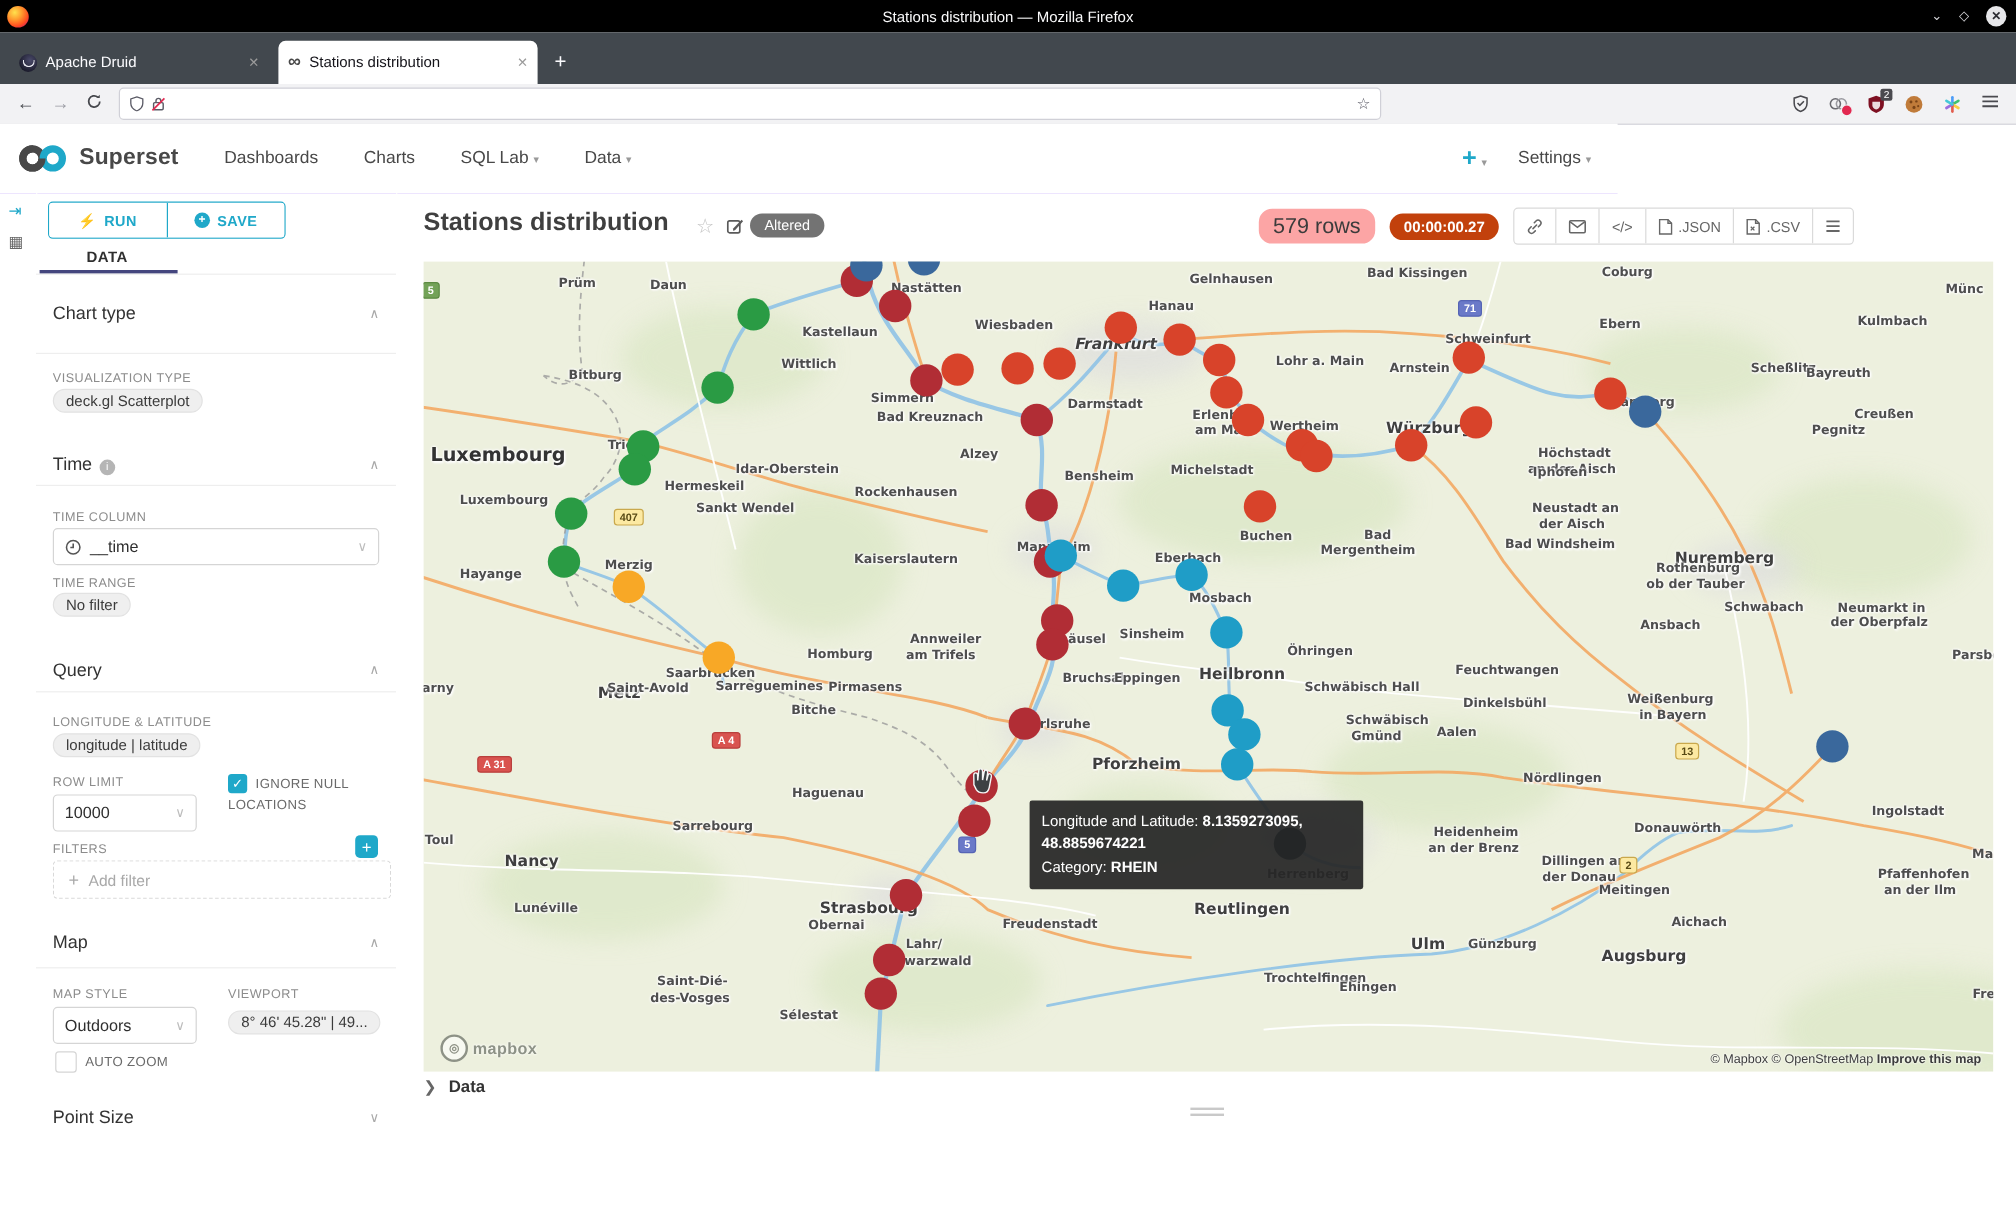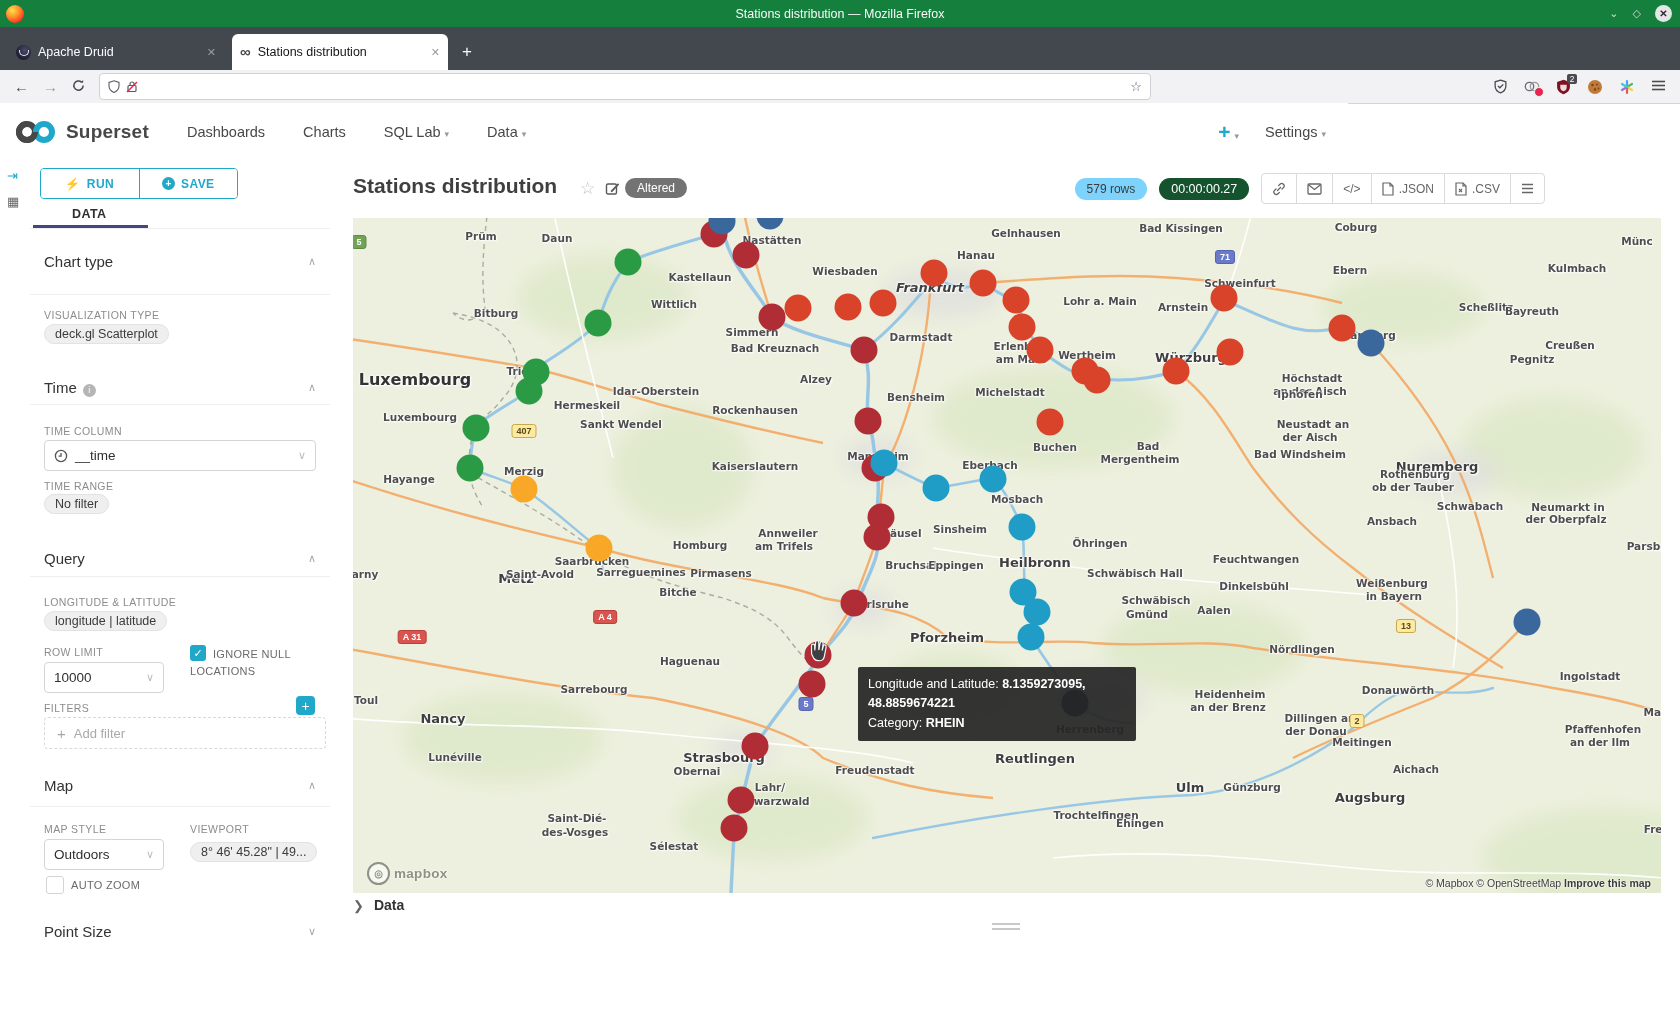--- a/index.html
+++ b/index.html
@@ -1,21 +1,21 @@
 <!DOCTYPE html>
 <html><head>
 <meta charset="utf-8">
 <style>
   html,body{margin:0;padding:0;}
   body{width:1680px;height:1012px;position:relative;overflow:hidden;background:#fff;
        font-family:"Liberation Sans",sans-serif;-webkit-font-smoothing:antialiased;}
   .abs{position:absolute;}
 
   
-  #titlebar{left:0;top:0;width:1680px;height:27px;background:#15803d;color:#f9f9fa;
+  #titlebar{left:0;top:0;width:1680px;height:27px;background:#000000;color:#f9f9fa;
             display:flex;align-items:center;font-size:12.5px;}
   #titlebar .wtitle{position:absolute;left:0;right:0;text-align:center;}
   .ffball{width:18px;height:18px;border-radius:50%;margin-left:6px;
           background:radial-gradient(circle at 35% 30%,#ffe14d 0%,#ff9a2e 35%,#ff4f1f 65%,#b5007f 100%);}
   .winbtns{position:absolute;right:8px;top:0;height:27px;display:flex;align-items:center;gap:14px;color:#d7d7db;}
   .wclose{width:17px;height:17px;border-radius:50%;background:#e6e6e9;color:#2b2b31;font-size:10px;
           display:flex;align-items:center;justify-content:center;font-weight:bold;}
   #tabbar{left:0;top:27px;width:1680px;height:43px;background:#42484e;display:flex;align-items:flex-end;}
   .tab{height:36px;margin-left:8px;width:200px;border-radius:6px 6px 0 0;display:flex;align-items:center;
        padding:0 8px;font-size:12.5px;color:#fbfbfe;gap:7px;}
@@ -88,22 +88,22 @@
   .dashedbox{position:absolute;left:14px;width:268px;height:30px;border:1.5px dashed #d9d9d9;border-radius:4px;
              display:flex;align-items:center;color:#a9a9a9;font-size:13px;gap:8px;padding-left:12px;}
 
   
   #main{left:330px;top:161px;width:1350px;height:851px;background:#fff;}
   .chtitle{position:absolute;left:23px;top:13px;font-size:21px;font-weight:600;color:#3f3f3f;}
   .hstar{position:absolute;left:250px;top:17px;color:#c3c3c3;font-size:17px;}
   .altered{position:absolute;left:295px;top:17px;background:#737373;color:#fff;font-size:12px;
            border-radius:11px;padding:3px 12px;}
   .hright{position:absolute;right:135px;top:12px;display:flex;align-items:center;gap:12px;}
-  .rowspill{background:#7dd3fc;color:#3b3b3b;font-size:12px;border-radius:11px;padding:4px 12px;}
-  .timerpill{background:#14532d;color:#fff;font-size:12.5px;border-radius:11px;padding:4px 12px;}
+  .rowspill{background:#fca5a5;color:#3b3b3b;font-size:18px;border-radius:11px;padding:4px 12px;}
+  .timerpill{background:#c2410c;color:#fff;font-size:12.5px;border-radius:11px;padding:4px 12px;font-weight:bold;}
   .btngroup{display:flex;border:1px solid #dadada;border-radius:4px;overflow:hidden;}
   .gbtn{display:flex;align-items:center;justify-content:center;gap:5px;height:29px;padding:0 10px;
         border-left:1px solid #dadada;color:#666;font-size:12px;}
   .gbtn:first-child{border-left:none;}
 
   
   #map{position:absolute;left:23px;top:57px;width:1308px;height:675px;background:#edf0de;overflow:hidden;}
   .city{position:absolute;transform:translate(-50%,-50%);font-family:"DejaVu Sans",sans-serif;
         font-size:10.5px;font-weight:600;color:#4e4e4e;white-space:nowrap;z-index:2;
         text-shadow:0 0 2px #fff,0 0 2px #fff,0 0 3px #fff,1px 1px 2px #fff;}

